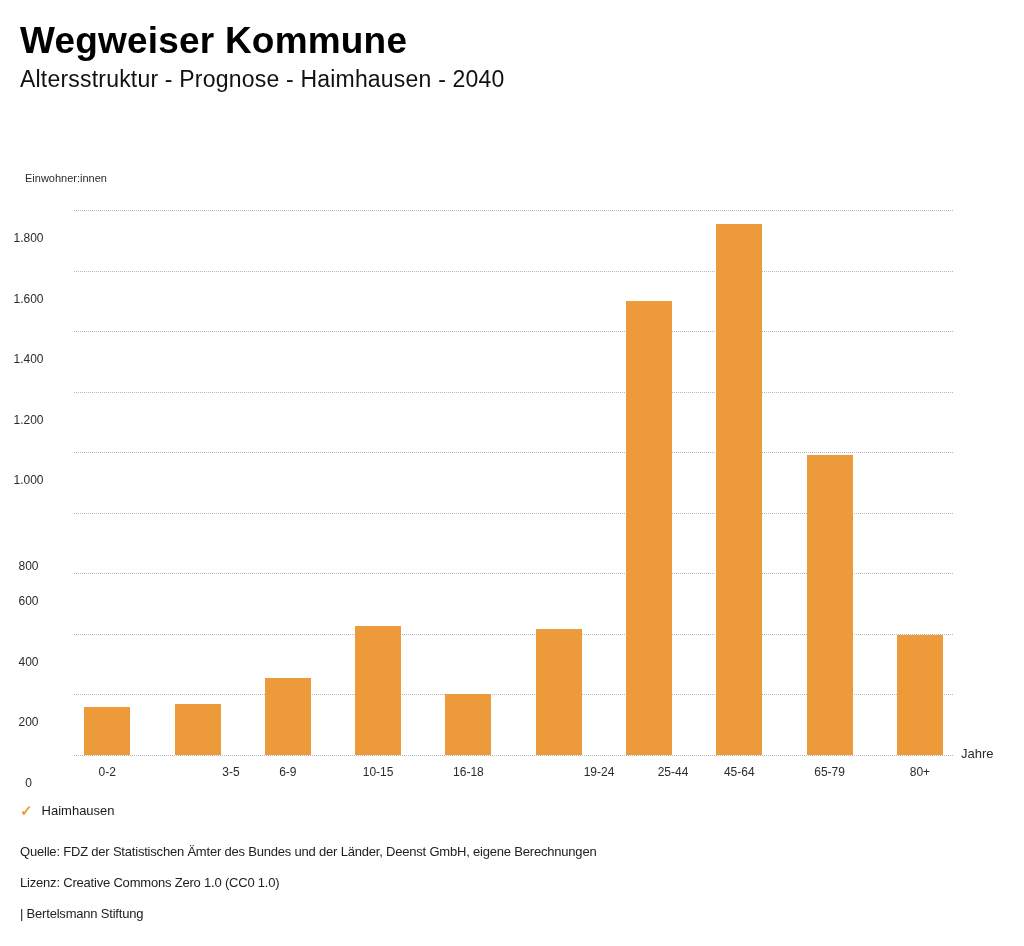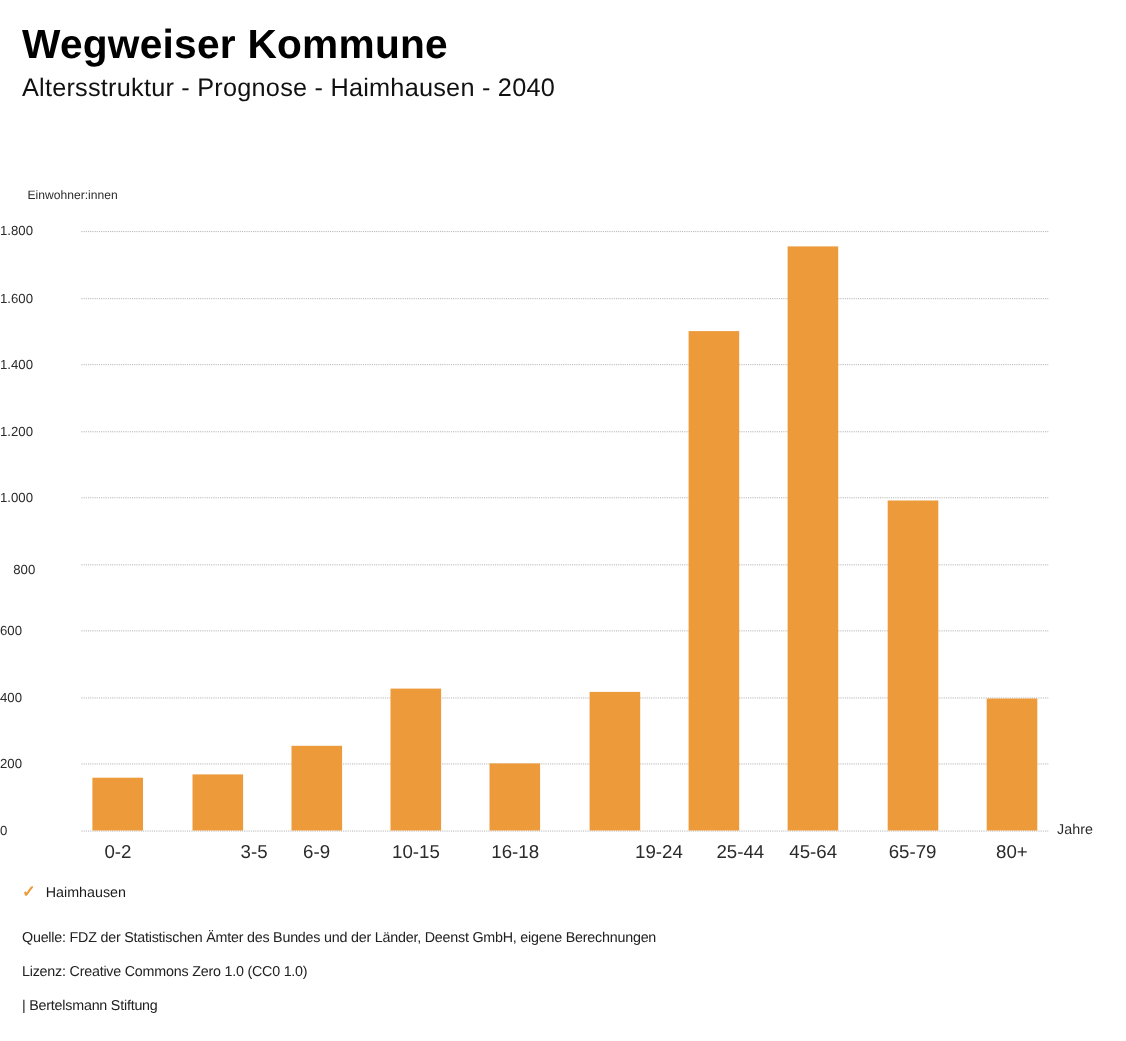--- a/index.html
+++ b/index.html
@@ -29,29 +29,30 @@
   .axis-unit{
     position:absolute;left:25px;top:172px;
     font-size:11px;color:#2b2b2b;
   }
   .gridline{
     position:absolute;left:74px;width:879px;height:0;
     border-top:1px dotted #b9b9b9;
   }
   .ytick{
     position:absolute;left:0;width:57px;
-    font-size:12px;color:#2b2b2b;text-align:left;
+    font-size:12px;color:#2b2b2b;text-align:center;
     line-height:14px;
+    margin-top:28px;
   }
   .bar{
     position:absolute;width:46px;
   }
   .xlabel{
     position:absolute;top:765px;
-    font-size:17px;color:#2b2b2b;white-space:nowrap;
+    font-size:12px;color:#2b2b2b;white-space:nowrap;
     transform:translateX(-50%);
   }
   .jahre{
     position:absolute;left:961px;top:746px;
     font-size:13px;color:#2b2b2b;
   }
   .legend{
     position:absolute;left:20px;top:803px;
     display:flex;align-items:center;gap:9px;
     cursor:pointer;
@@ -84,21 +85,21 @@
   <div id="plot">
       <div class="gridline" style="top: 755px;"></div>
       <div class="ytick" style="top: 748px;">0</div>
       <div class="gridline" style="top: 694.444px;"></div>
       <div class="ytick" style="top: 687.444px;">200</div>
       <div class="gridline" style="top: 633.889px;"></div>
       <div class="ytick" style="top: 626.889px;">400</div>
       <div class="gridline" style="top: 573.333px;"></div>
       <div class="ytick" style="top: 566.333px;">600</div>
       <div class="gridline" style="top: 512.778px;"></div>
-      <div class="ytick" style="top: 511px; padding-left: 12px;">800</div>
+      <div class="ytick" style="top: 531px;">800</div>
       <div class="gridline" style="top: 452.222px;"></div>
       <div class="ytick" style="top: 445.222px;">1.000</div>
       <div class="gridline" style="top: 391.667px;"></div>
       <div class="ytick" style="top: 384.667px;">1.200</div>
       <div class="gridline" style="top: 331.111px;"></div>
       <div class="ytick" style="top: 324.111px;">1.400</div>
       <div class="gridline" style="top: 270.556px;"></div>
       <div class="ytick" style="top: 263.556px;">1.600</div>
       <div class="gridline" style="top: 210px;"></div>
       <div class="ytick" style="top: 203px;">1.800</div>

